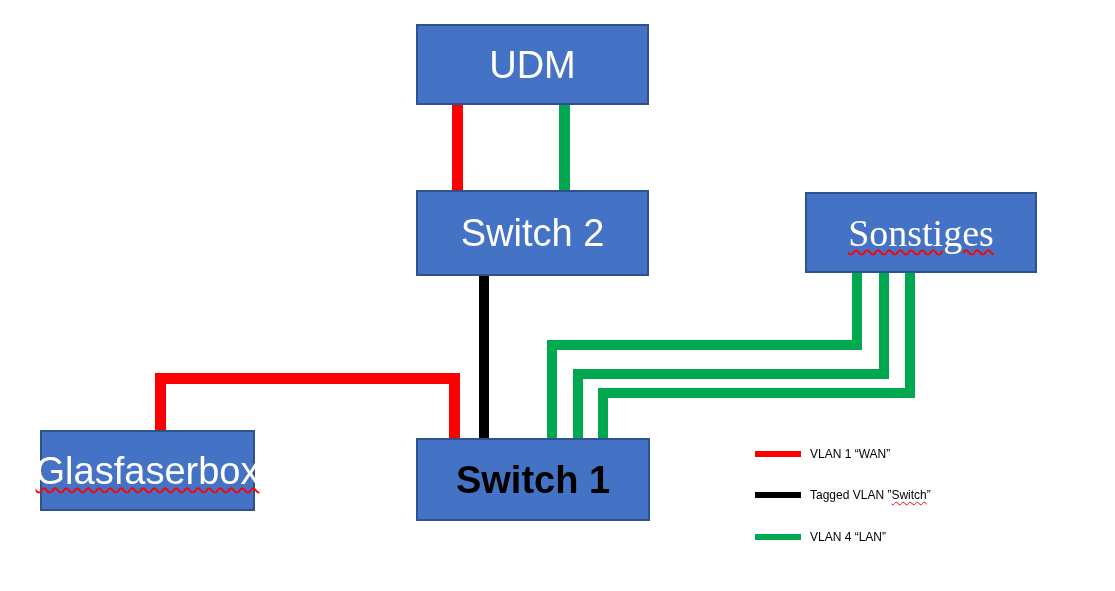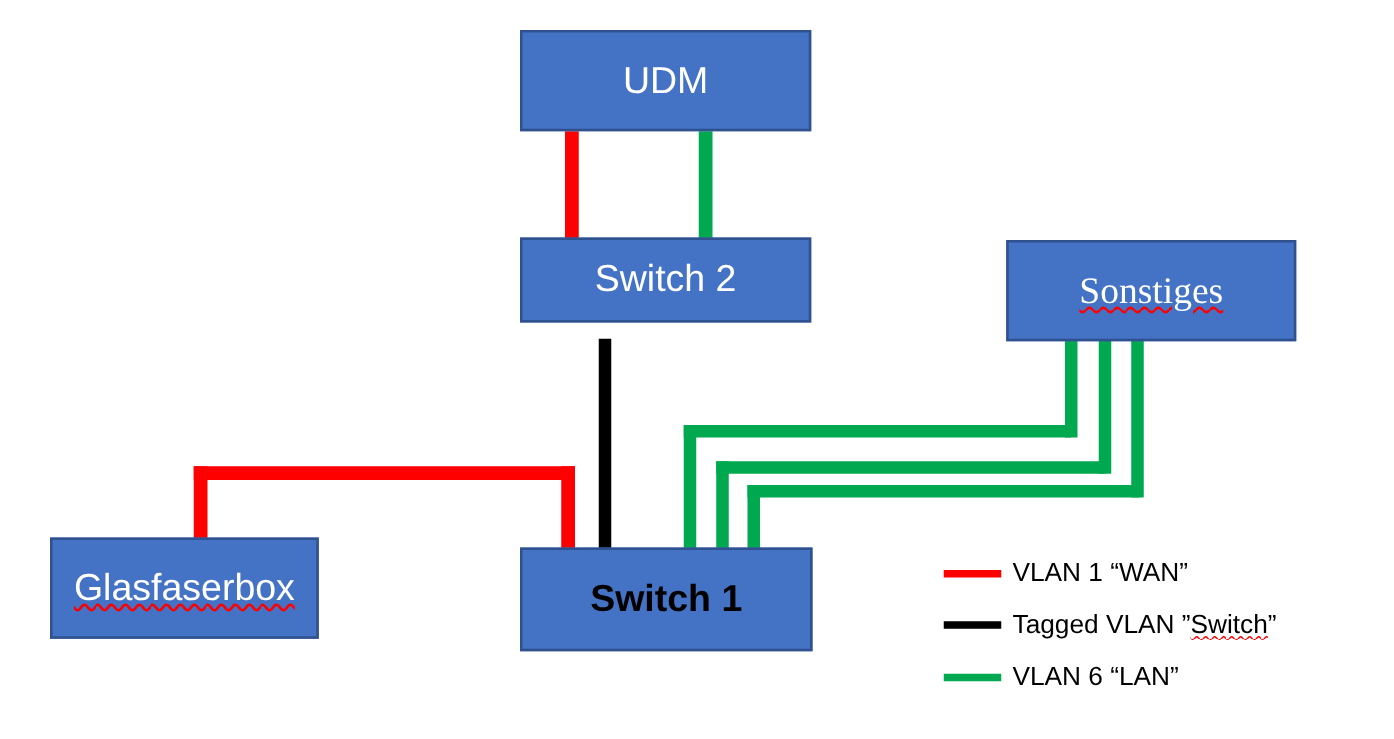--- a/index.html
+++ b/index.html
@@ -22,21 +22,21 @@
     box-sizing: border-box;
     background: #4472C4;
     border: 2px solid #2F528F;
     display: flex;
     align-items: center;
     justify-content: center;
     z-index: 5;
   }
   .node-label {
     color: #FFFFFF;
-    font-size: 30px;
+    font-size: 38px;
     font-weight: 400;
     line-height: 1;
     white-space: nowrap;
     letter-spacing: 0px;
   }
   .node-label.misspelled {
     text-decoration: underline wavy #FF0000;
     text-decoration-thickness: 1.5px;
     text-underline-offset: 3px;
   }
@@ -53,21 +53,21 @@
     display: flex;
     align-items: center;
   }
   .legend-swatch {
     width: 46px;
     height: 6px;
     flex: 0 0 auto;
   }
   .legend-text {
     margin-left: 9px;
-    font-size: 21px;
+    font-size: 12px;
     color: #000000;
     white-space: nowrap;
     line-height: 1;
   }
   .legend-text .misspell {
     text-decoration: underline wavy #FF0000;
     text-decoration-thickness: 1px;
     text-underline-offset: 2px;
   }
 </style>
@@ -89,21 +89,21 @@
       <div class="seg" style="left: 573px; top: 369px; width: 311px; height: 10px; background: rgb(0, 169, 79);"></div>
       <div class="seg" style="left: 879px; top: 272px; width: 10px; height: 107px; background: rgb(0, 169, 79);"></div>
       <div class="seg" style="left: 598px; top: 388px; width: 10px; height: 52px; background: rgb(0, 169, 79);"></div>
       <div class="seg" style="left: 598px; top: 388px; width: 313px; height: 10px; background: rgb(0, 169, 79);"></div>
       <div class="seg" style="left: 905px; top: 272px; width: 10px; height: 126px; background: rgb(0, 169, 79);"></div>
     </div>
   <div id="nodes-layer">
       <div class="node" style="left: 416px; top: 24px; width: 233px; height: 81px; background: rgb(68, 114, 196); border-color: rgb(47, 82, 143);">
         <span class="node-label" style="color: rgb(255, 255, 255);">UDM</span>
       </div>
-      <div class="node" style="left: 416px; top: 190px; width: 233px; height: 68px; background: rgb(68, 114, 196); border-color: rgb(47, 82, 143);">
+      <div class="node" style="left: 416px; top: 190px; width: 233px; height: 86px; background: rgb(68, 114, 196); border-color: rgb(47, 82, 143);">
         <span class="node-label" style="color: rgb(255, 255, 255);">Switch 2</span>
       </div>
       <div class="node" style="left: 805px; top: 192px; width: 232px; height: 81px; background: rgb(68, 114, 196); border-color: rgb(47, 82, 143); font-family: Liberation Serif, serif;">
         <span class="node-label misspelled" style="color: rgb(255, 255, 255);">Sonstiges</span>
       </div>
       <div class="node" style="left: 40px; top: 430px; width: 215px; height: 81px; background: rgb(68, 114, 196); border-color: rgb(47, 82, 143); align-items: center;">
         <span class="node-label misspelled" style="color: rgb(255, 255, 255);">Glasfaserbox</span>
       </div>
       <div class="node" style="left: 416px; top: 438px; width: 234px; height: 83px; background: rgb(68, 114, 196); border-color: rgb(47, 82, 143);">
         <span class="node-label" style="color: #000000; font-weight: bold;">Switch 1</span>
@@ -113,16 +113,16 @@
       <div class="legend-row" style="left: 755px; top: 448px;">
         <span class="legend-swatch" style="background: rgb(255, 0, 0);"></span>
         <span class="legend-text">VLAN 1 “WAN”</span>
       </div>
       <div class="legend-row" style="left: 755px; top: 489px;">
         <span class="legend-swatch" style="background: rgb(0, 0, 0);"></span>
         <span class="legend-text">Tagged VLAN ”<span class="misspell">Switch</span>”</span>
       </div>
       <div class="legend-row" style="left: 755px; top: 531px;">
         <span class="legend-swatch" style="background: rgb(0, 169, 79);"></span>
-        <span class="legend-text">VLAN 6 “LAN”</span>
+        <span class="legend-text">VLAN 4 “LAN”</span>
       </div>
     </div>
 </div>
 
 </body></html>

